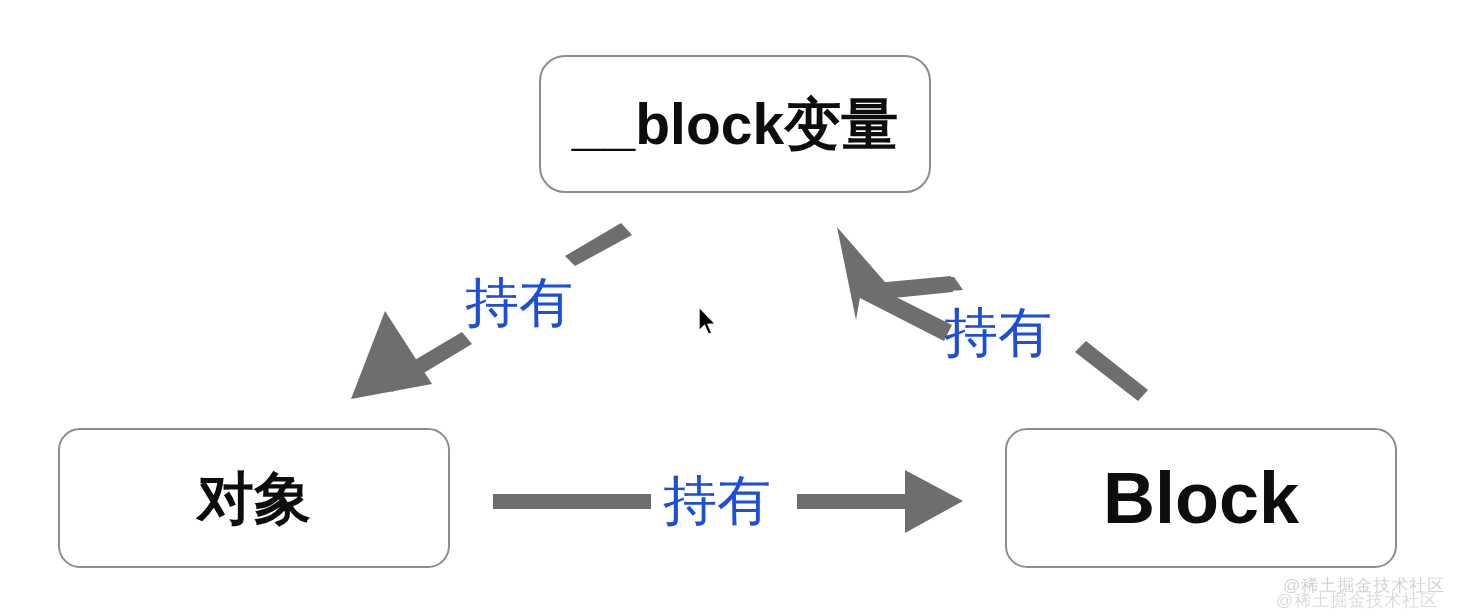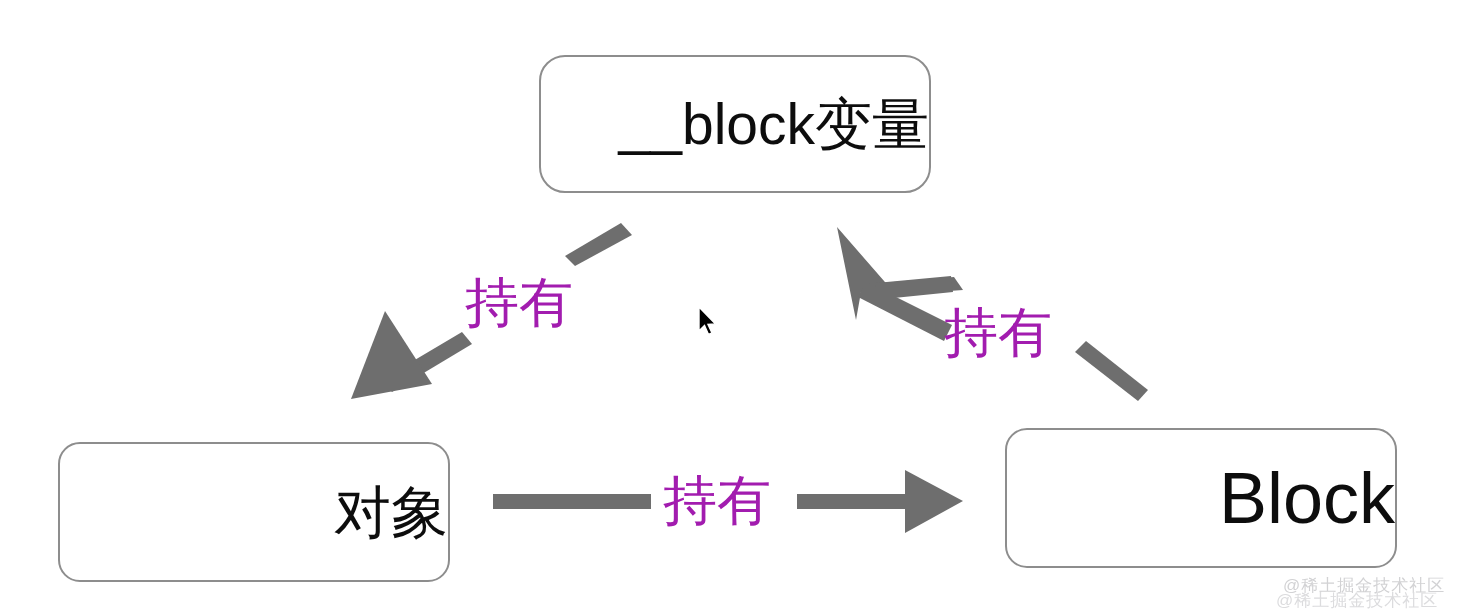--- a/index.html
+++ b/index.html
@@ -20,43 +20,44 @@
 
   
   .node {
     position: absolute;
     box-sizing: border-box;
     background: #ffffff;
     border: 2px solid #8d8d8d;
     border-radius: 22px;
     display: flex;
     align-items: center;
-    justify-content: flex-end;
+    justify-content: center;
     color: #0a0a0a;
     letter-spacing: 0px;
+    font-weight: bold;
   }
   .node-label {
     font-size: 58px;
     line-height: 1;
     white-space: nowrap;
     color: #0d0d0d;
   }
 
   #node-blockvar {
     left: 539px;
     top: 55px;
     width: 392px;
     height: 138px;
     border-radius: 26px;
   }
   #node-blockvar .node-label { font-size: 57px; }
 
   #node-object {
     left: 58px;
-    top: 442px;
+    top: 428px;
     width: 392px;
     height: 140px;
   }
   #node-object .node-label { font-size: 57px; }
 
   #node-block {
     left: 1005px;
     top: 428px;
     width: 392px;
     height: 140px;
@@ -71,21 +72,21 @@
     width: 1464px;
     height: 616px;
     pointer-events: none;
   }
 
   
   .edge-label {
     position: absolute;
     font-size: 54px;
     line-height: 1;
-    color: #a21caf;
+    color: #1d4ed8;
     white-space: nowrap;
     background: transparent;
   }
   #label-left   { left: 465px; top: 275px; }
   #label-right  { left: 944px; top: 305px; }
   #label-bottom { left: 663px; top: 473px; }
 
   
   #cursor {
     position: absolute;

